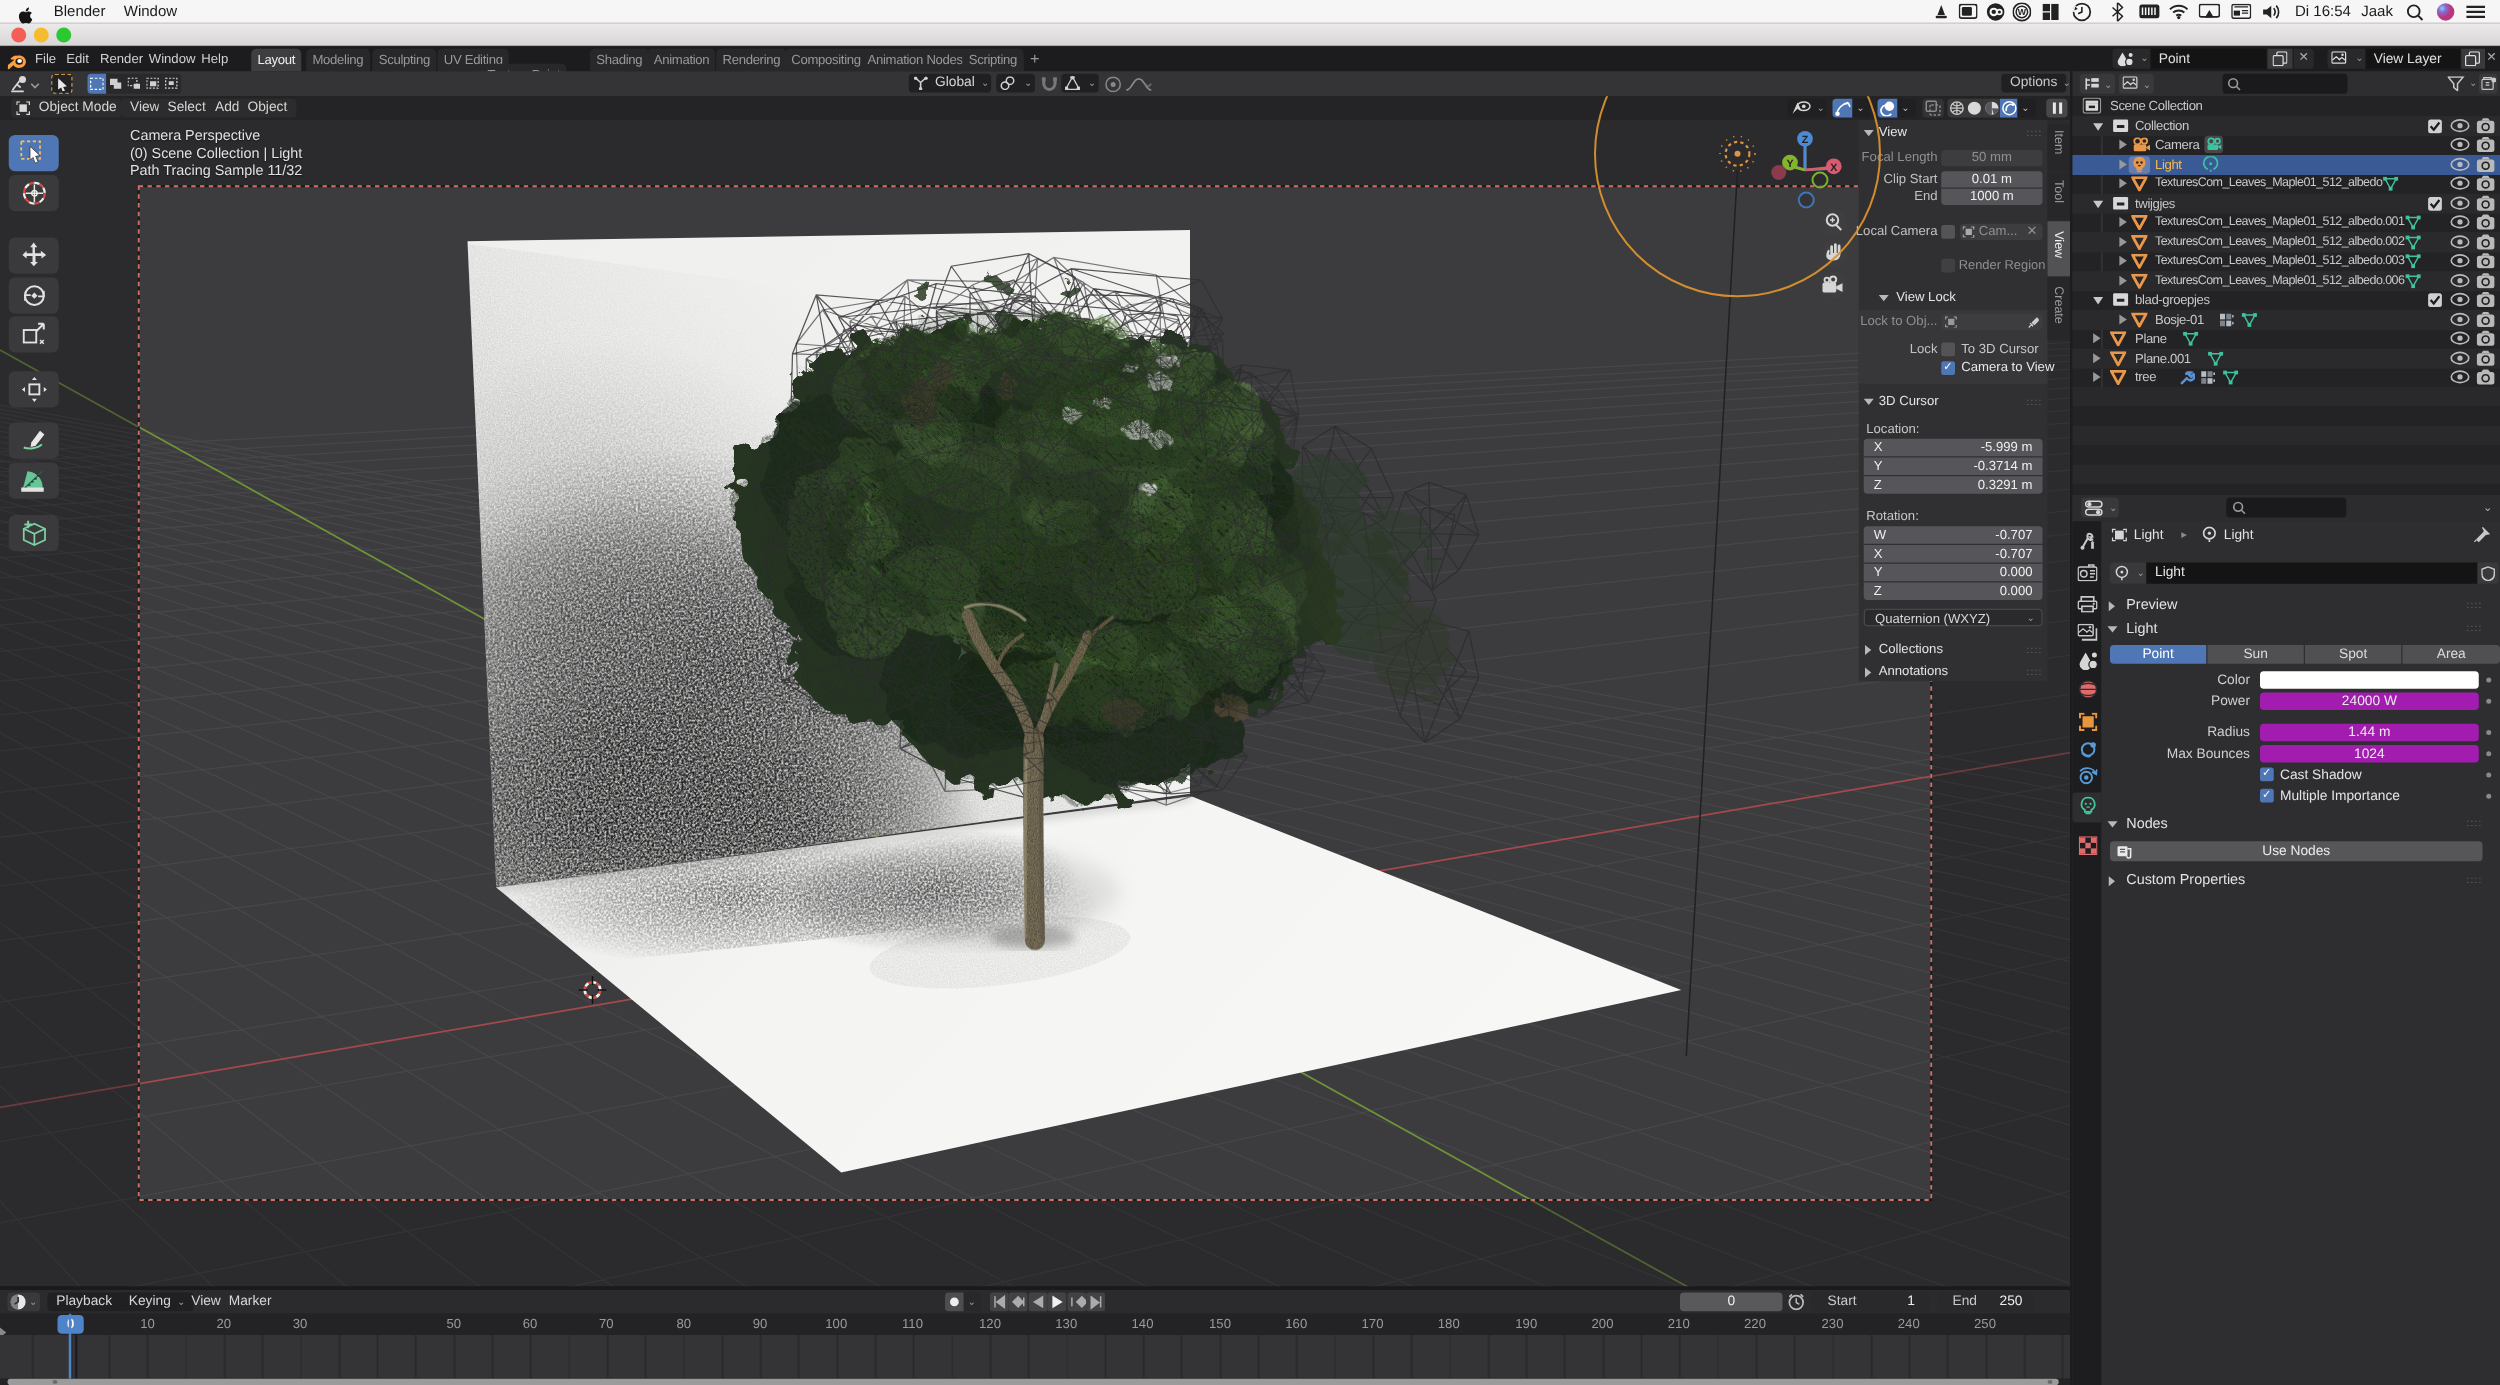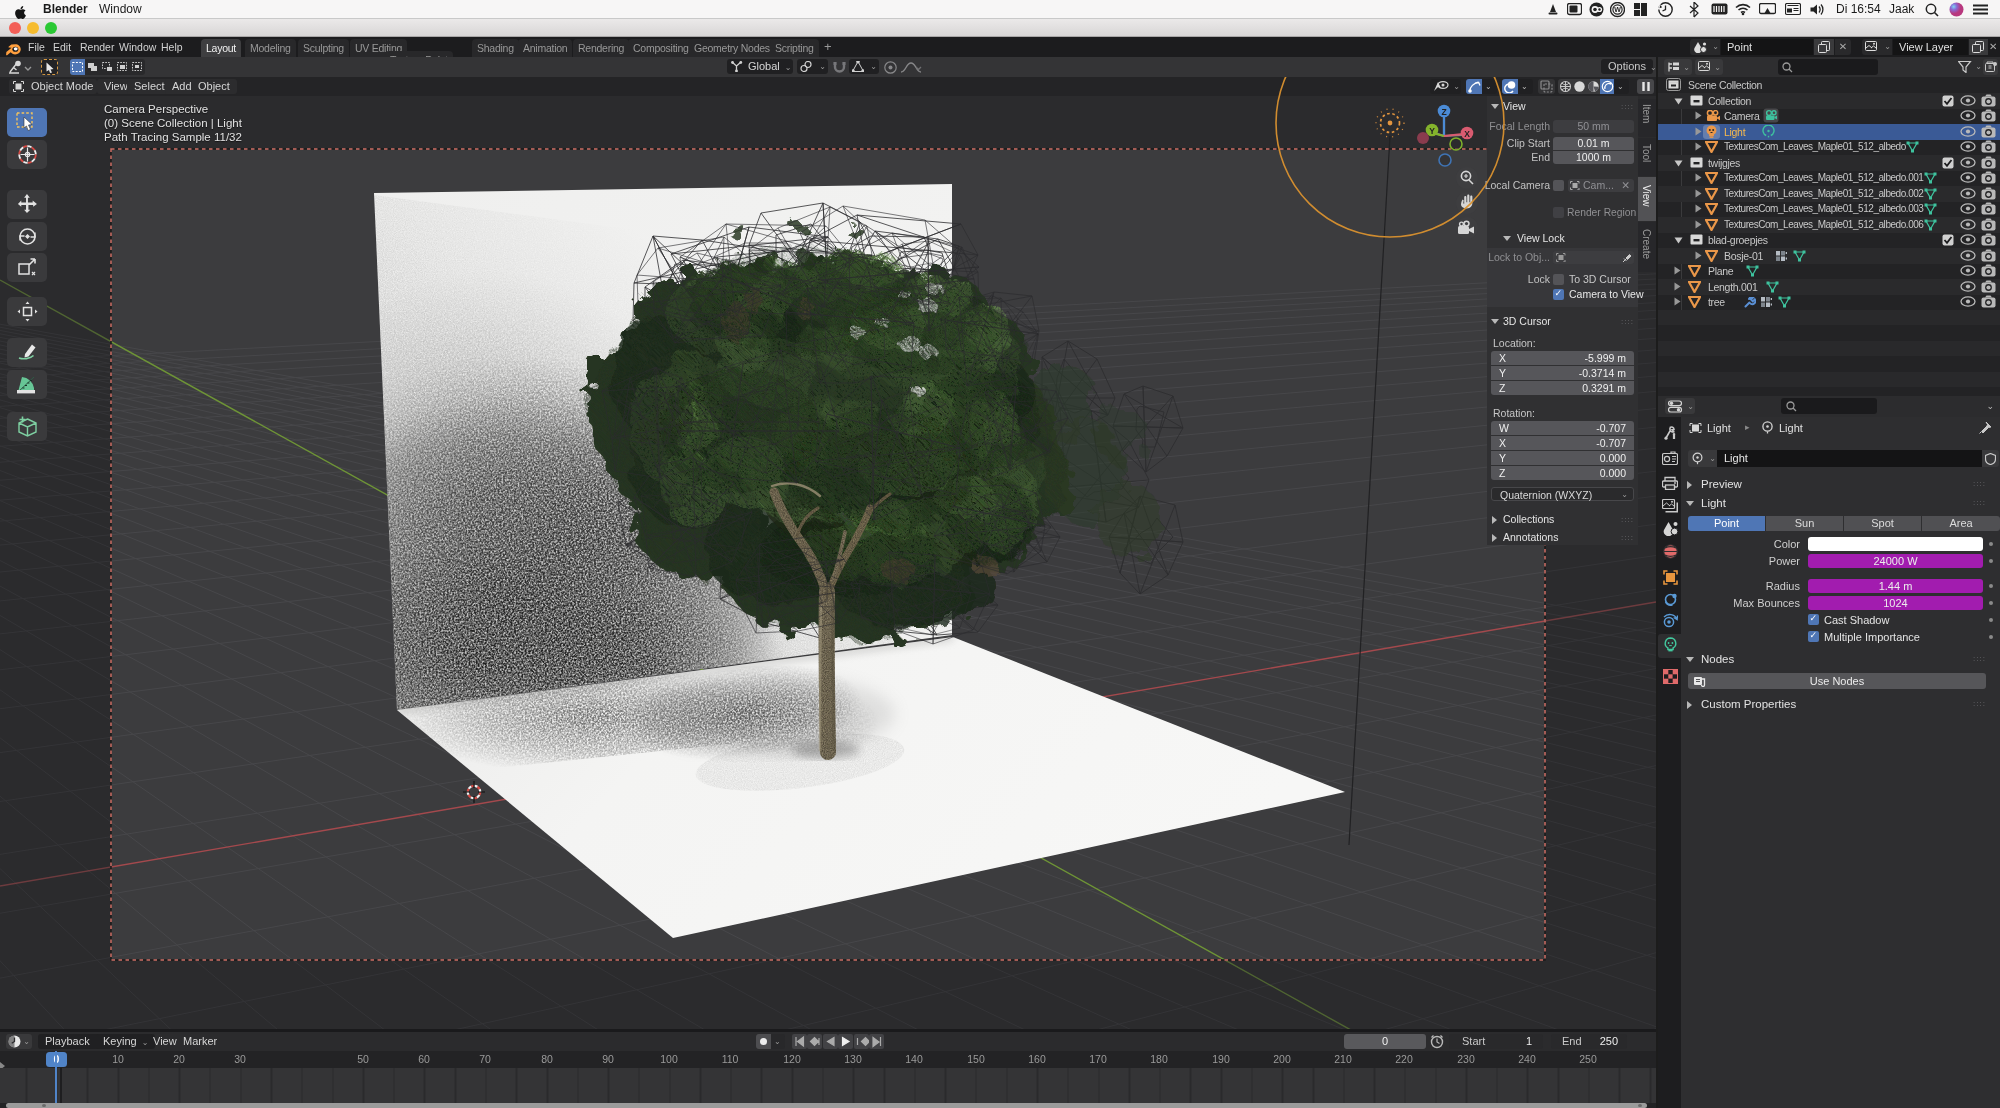--- a/index.html
+++ b/index.html
@@ -62,21 +62,21 @@
 .tri.d{border-left:4px solid transparent;border-right:4px solid transparent;border-top:5px solid #b8b8b8;}
 .tri.r{border-top:4px solid transparent;border-bottom:4px solid transparent;border-left:5px solid #b8b8b8;}
 svg{display:block;}
 </style></head><body>
 <div id="root">
 
 <div class="abs" id="macbar">
  <svg class="it" style="left:15px;top:3px" width="11" height="13" viewBox="0 0 384 512">
         <path fill="#151515" d="M318.7 268.7c-.2-36.7 16.4-64.4 50-84.8-18.8-26.9-47.2-41.7-84.7-44.6-35.5-2.8-74.3 20.7-88.5 20.7-15 0-49.4-19.7-76.4-19.7C63.3 141.2 4 184.8 4 273.5q0 39.3 14.4 81.2c12.8 36.7 59 126.7 107.2 125.2 25.2-.6 43-17.9 75.8-17.9 31.8 0 48.3 17.9 76.4 17.9 48.6-.7 90.4-82.5 102.6-119.3-65.2-30.7-61.7-90-61.7-91.9zm-56.6-164.2c27.3-32.4 24.8-61.9 24-72.5-24.1 1.4-52 16.4-67.9 34.9-17.5 19.8-27.8 44.3-25.6 71.9 26.1 2 49.9-11.4 69.5-34.3z"></path>
       </svg>
- <div class="it" style="left:43px;font-weight:bold;">Blender</div>
+ <div class="it" style="left:43px;font-weight:normal;">Blender</div>
  <div class="it" style="left:99px;">Window</div>
  <svg class="it" style="left:1546px;top:3px" width="14" height="13">
         <path d="M7 1 L10 9 L4 9 Z" fill="#222"></path>
         <rect x="2.5" y="9.5" width="9" height="2" rx="1" fill="#222"></rect>
       </svg>
  <svg class="it" style="left:1567px;top:3px" width="15" height="12">
         <rect x="0.5" y="0.5" width="14" height="11" rx="2" fill="none" stroke="#222" stroke-width="1.3"></rect>
         <rect x="2.5" y="2.5" width="8" height="7" rx="1" fill="#222"></rect>
       </svg>
  <svg class="it" style="left:1589px;top:2px" width="15" height="15">
@@ -167,21 +167,21 @@
  <div class="m" style="left:161px;">Help</div>
  <div class="tab act" style="left:201px;">Layout</div>
  <div class="tab" style="left:245px;">Modeling</div>
  <div class="tab" style="left:298px;">Sculpting</div>
  <div class="tab" style="left:350px;">UV Editing</div>
  <div class="tab" style="left:385px;margin-top:12px;">Texture Paint</div>
  <div class="tab" style="left:472px;">Shading</div>
  <div class="tab" style="left:518px;">Animation</div>
  <div class="tab" style="left:573px;">Rendering</div>
  <div class="tab" style="left:628px;">Compositing</div>
- <div class="tab" style="left:689px;">Geometry Nodes</div>
+ <div class="tab" style="left:689px;">Animation Nodes</div>
  <div class="tab" style="left:770px;">Scripting</div>
  <div class="m" style="left:824px;color:#999;font-size:13px;">+</div>
 </div>
 
 <div class="abs" style="left:1690px;top:39px;width:310px;height:16px;font-size:11px;color:#ccc;">
  <div style="position:absolute;left:0;width:30px;height:16px;background:#29292b;border-radius:3px 0 0 3px;">
         <svg style="position:absolute;left:3px;top:2px" width="14" height="12">
           <path d="M5 1 L8.5 7 A3.8 3.8 0 1 1 1.5 7 Z" fill="#ddd"></path>
           <circle cx="10.5" cy="8.5" r="3" fill="#ddd" stroke="#29292b"></circle>
           <circle cx="11.5" cy="3" r="1.6" fill="#ddd"></circle>
@@ -1385,21 +1385,21 @@
           <circle cx="7.5" cy="7.5" r="2.1" fill="#b9b9b9"></circle>
         </svg>
       </div>
 <div class="orow alt" style="top:202px;">
         <svg class="oicon" style="left:16px;top:3px" width="7" height="9">
           <path d="M0.5 0.5 v8 L6.5 4.5 Z" fill="#989898"></path>
         </svg>
         <svg class="oicon" style="left:30px" width="13" height="12">
           <path d="M1 1 H12 L6.5 11 Z" fill="none" stroke="#ea9749" stroke-width="2.2"></path>
         </svg>
-        <span style="position:absolute;left:50px;white-space:nowrap;">Length.001</span>
+        <span style="position:absolute;left:50px;white-space:nowrap;">Plane.001</span>
         <svg class="oicon" style="left:108px" width="13" height="12">
           <path d="M2 2 H11 L6.5 10 Z" fill="none" stroke="#3ec29e" stroke-width="1.2"></path>
           <rect x="0.5" y="0.5" width="3" height="3" fill="#3ec29e"></rect>
           <rect x="9.5" y="0.5" width="3" height="3" fill="#3ec29e"></rect>
           <rect x="5" y="8.5" width="3" height="3" fill="#3ec29e"></rect>
         </svg>
         <svg class="oeye" width="16" height="13">
           <ellipse cx="8" cy="6.5" rx="7" ry="4.6" fill="none" stroke="#b9b9b9" stroke-width="1.3"></ellipse>
           <circle cx="8" cy="6.5" r="2.1" fill="#b9b9b9"></circle>
         </svg>

